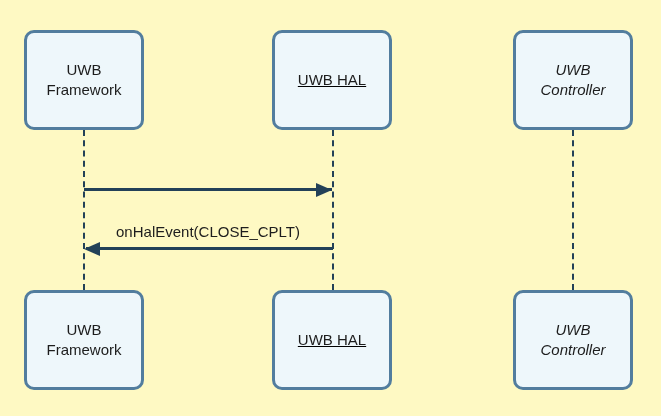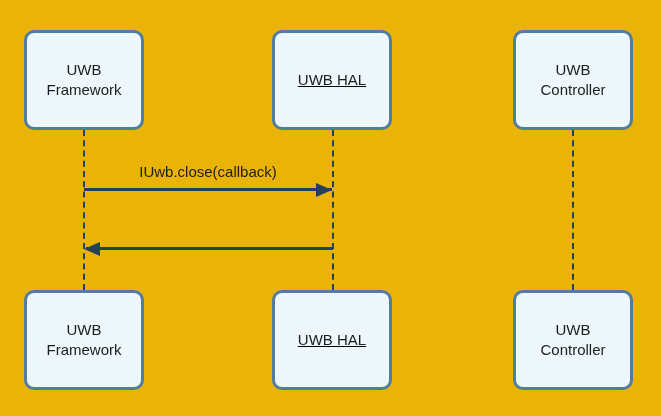--- a/index.html
+++ b/index.html
@@ -5,21 +5,21 @@
   html, body {
     margin: 0;
     padding: 0;
     background: #ffffff;
     font-family: "Liberation Sans", sans-serif;
   }
   .canvas {
     position: relative;
     width: 661px;
     height: 416px;
-    background: #eab308;
+    background: #fef9c3;
     overflow: hidden;
   }
   
   .actor {
     position: absolute;
     width: 120px;
     height: 100px;
     box-sizing: border-box;
     background: #eef7fb;
     border: 3px solid #527d9e;
@@ -33,21 +33,21 @@
     display: block;
     width: 88px;
     font-size: 15px;
     line-height: 1.35;
     color: #1d1d1d;
   }
   .row-top    { top: 30px; }
   .row-bottom { top: 290px; }
   .col-1 { left: 24px;  }
   .col-2 { left: 272px; text-decoration: underline; }
-  .col-3 { left: 513px; }
+  .col-3 { left: 513px; font-style: italic; }
   
   .lifeline {
     position: absolute;
     top: 130px;
     height: 160px;
     width: 0;
     border-left: 2px dashed #234158;
   }
   .lifeline-1 { left: 83px;  }
   .lifeline-2 { left: 332px; }
@@ -88,24 +88,24 @@
     <span class="actor-label">UWB HAL</span>
   </div>
   <div class="actor row-top col-3">
     <span class="actor-label">UWB Controller</span>
   </div>
 
   <div class="lifeline lifeline-1"></div>
   <div class="lifeline lifeline-2"></div>
   <div class="lifeline lifeline-3"></div>
 
-  <div class="msg-label" style="left:84px; top:163px; width:248px">IUwb.close(callback)</div>
   <div class="msg-line" style="left:84px; top:188px; width:248px"></div>
   <div class="arrowhead right" style="left:316px; top:183px"></div>
 
+  <div class="msg-label" style="left:84px; top:223px; width:248px">onHalEvent(CLOSE_CPLT)</div>
   <div class="msg-line" style="left:86px; top:247px; width:247px"></div>
   <div class="arrowhead left" style="left:84px; top:242px"></div>
 
   <div class="actor row-bottom col-1">
     <span class="actor-label">UWB Framework</span>
   </div>
   <div class="actor row-bottom col-2">
     <span class="actor-label">UWB HAL</span>
   </div>
   <div class="actor row-bottom col-3">

